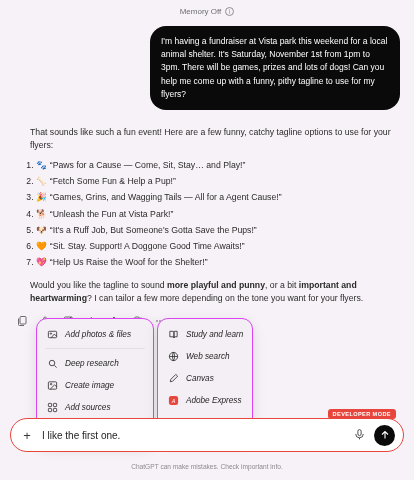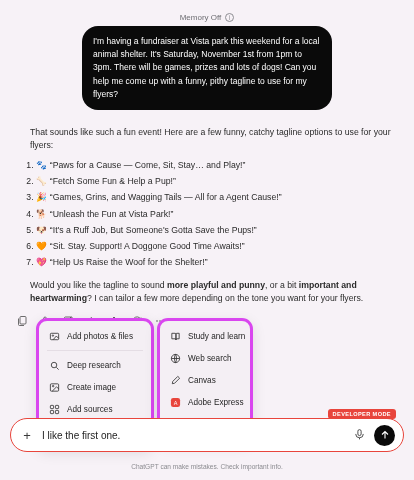--- a/index.html
+++ b/index.html
@@ -7,36 +7,36 @@
   body {
     width: 414px; height: 480px;
     background: #f7f2f7;
     font-family: "Liberation Sans", sans-serif;
     color: #2b2b2b;
     overflow: hidden;
     position: relative;
   }
   .memory-bar {
     height: 22px;
-    display: flex; align-items: flex-end; justify-content: center;
+    display: flex; align-items: center; justify-content: center;
     gap: 4px;
     font-size: 8px;
     color: #6e6e73;
   }
   .memory-bar .info-icon {
     width: 9px; height: 9px; border-radius: 50%;
     border: 1px solid #8e8e93;
     font-size: 6.5px; line-height: 7px; text-align: center;
     color: #8e8e93;
     display: inline-block;
   }
   .chat {
     padding: 4px 14px 0 14px;
   }
-  .user-row { display: flex; justify-content: center; }
+  .user-row { display: flex; justify-content: flex-end; }
   .user-bubble {
     background: #0a0a0a;
     color: #ffffff;
     border-radius: 16px;
     padding: 9px 11px;
     font-size: 8.5px;
     line-height: 1.55;
     max-width: 250px;
   }
   .assistant {
@@ -68,25 +68,26 @@
   
   .menu-wrap {
     position: absolute;
     left: 36px;
     top: 318px;
     display: flex;
     align-items: flex-start;
   }
   .menu {
     background: #f4eff4;
-    border: 3px solid #d946ef;
+    border: 1px solid #d946ef;
     border-radius: 11px;
     box-shadow: 0 4px 14px rgba(0,0,0,0.10);
     padding: 4px;
     font-size: 8.2px;
+    font-style: italic;
   }
   .menu.primary { width: 118px; }
   .menu.secondary { width: 96px; margin-left: 3px; }
   .menu-item {
     display: flex; align-items: center; gap: 7px;
     padding: 5.5px 6px;
     border-radius: 7px;
     color: #1f1f1f;
     white-space: nowrap;
   }

